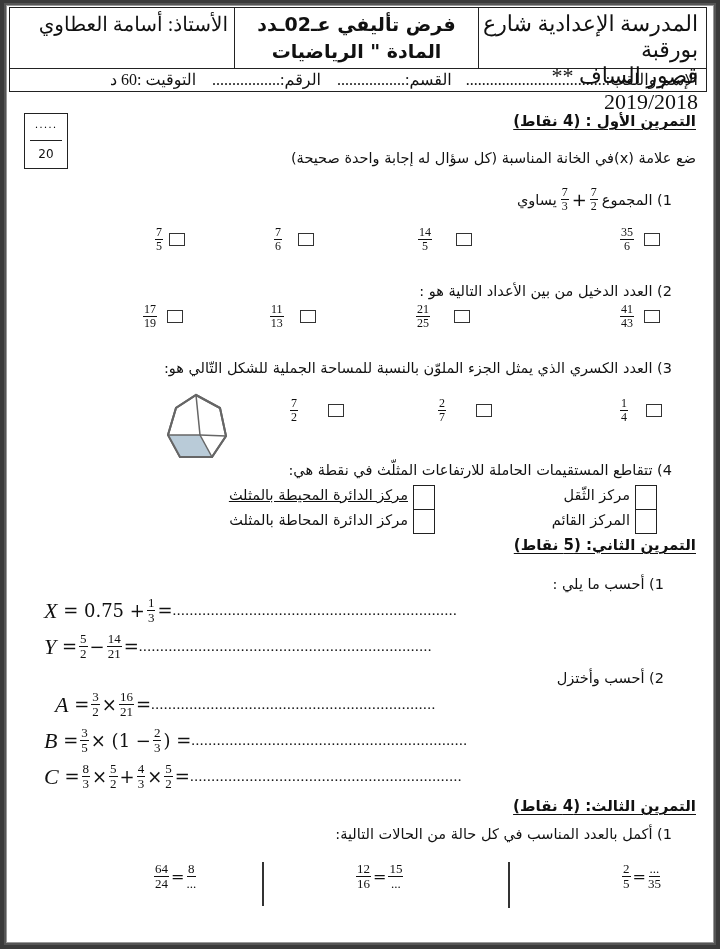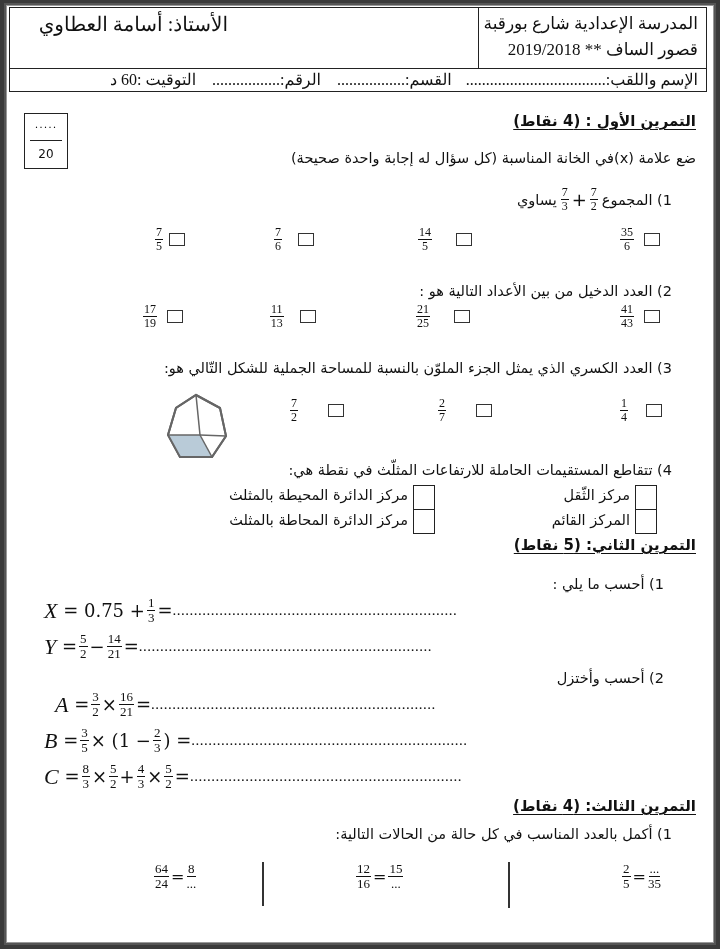--- a/index.html
+++ b/index.html
@@ -3,21 +3,21 @@
 <meta charset="utf-8">
 <style>
   html, body { margin:0; padding:0; }
   body { width:720px; height:949px; background:#3a3a3a; position:relative; overflow:hidden; font-family:"DejaVu Sans", sans-serif; color:#111; }
   .page { position:absolute; left:4px; top:3px; width:708px; height:938px; background:#fff; border:2px solid #555; box-shadow: inset 0 0 0 1px #999; }
   .abs { position:absolute; }
   
   .hdr { position:absolute; left:9px; top:7px; width:698px; height:85px; border:1.5px solid #222; box-sizing:border-box; }
   .hdr .row1 { position:absolute; left:0; top:0; width:100%; height:60px; border-bottom:1.5px solid #222; }
   .cell { position:absolute; top:0; height:60px; box-sizing:border-box; direction:rtl; }
-  .cell.right { right:0; width:228px; border-left:1.5px solid #222; padding:3px 8px 0 0; font-family:"Liberation Serif", serif; font-size:17px; line-height:26px; }
+  .cell.right { right:0; width:228px; border-left:1.5px solid #222; padding:3px 8px 0 0; font-family:"Liberation Serif", serif; font-size:22px; line-height:26px; }
   .cell.mid { right:228px; width:244px; border-left:1.5px solid #222; text-align:center; font-family:"DejaVu Sans", sans-serif; font-weight:bold; font-size:19px; line-height:27px; padding-top:3px; }
   .cell.left { left:0; width:226px; padding:3px 8px 0 0; font-family:"Liberation Serif", serif; font-size:20px; line-height:26px; }
   .hdr .row2 { position:absolute; left:0; top:60px; width:100%; height:24px; direction:rtl; font-family:"Liberation Serif", serif; font-size:16px; line-height:24px; padding-right:8px; box-sizing:border-box; white-space:nowrap; }
   .row2 span { display:inline-block; }
   
   .score { position:absolute; left:24px; top:113px; width:44px; height:56px; border:1.3px solid #222; box-sizing:border-box; text-align:center; font-family:"DejaVu Sans", sans-serif; font-size:11px; }
   .score .top { height:26px; line-height:22px; letter-spacing:1px; border-bottom:1px solid #222; margin:0 5px; }
   .score .bot { line-height:26px; font-size:12px; }
   .rtl { direction:rtl; text-align:right; }
   .heading { font-family:"DejaVu Sans", sans-serif; font-weight:bold; font-size:15px; text-decoration:underline; text-underline-offset:3px; white-space:nowrap; }
@@ -38,20 +38,24 @@
 <body>
 
 <div class="page"></div>
 
 <div class="hdr">
   <div class="row1">
     <div class="cell right">
       <div>المدرسة الإعدادية شارع بورقبة</div>
       <div>قصور الساف ** 2019/2018</div>
     </div>
+    <div class="cell mid">
+      <div>فرض  تأليفي عـ02ـدد</div>
+      <div>المادة " الرياضيات</div>
+    </div>
     <div class="cell left">
       <div>الأستاذ: أسامة العطاوي</div>
     </div>
   </div>
   <div class="row2">
     <span>الإسم واللقب:...................................</span>
     <span style="width:6px"></span>
     <span>القسم:.................</span>
     <span style="width:8px"></span>
     <span>الرقم:.................</span>
@@ -174,21 +178,21 @@
   <line x1="36" y1="42" x2="62" y2="43" stroke="#666" stroke-width="1.5"></line>
 </svg>
 
 <div class="abs rtl txt" style="right:48px; top:462px;">4) تتقاطع المستقيمات الحاملة للارتفاعات المثلّث في نقطة هي:</div>
 <div class="q4box" style="left:635px; top:485px;"></div>
 <div class="q4box" style="left:635px; top:509px;"></div>
 <div class="abs rtl txt" style="right:90px; top:487px;">مركز الثّقل</div>
 <div class="abs rtl txt" style="right:90px; top:512px;">المركز القائم</div>
 <div class="q4box" style="left:413px; top:485px;"></div>
 <div class="q4box" style="left:413px; top:509px;"></div>
-<div class="abs rtl txt" style="right:312px; top:487px;">مركز الدائرة المحيطة بالمثلث</div>
+<div class="abs rtl txt" style="right:312px; top:487px;text-decoration:underline;">مركز الدائرة المحيطة بالمثلث</div>
 <div class="abs rtl txt" style="right:312px; top:512px;">مركز الدائرة المحاطة بالمثلث</div>
 
 <div class="abs rtl heading" style="right:24px; top:536px;">التمرين الثاني: (5 نقاط)</div>
 <div class="abs rtl txt" style="right:56px; top:576px;">1)  أحسب ما يلي  :</div>
 
 <div class="math" style="left:44px; top:596px;">
   <i>X</i>&nbsp;<span>= 0.75 +</span>
   <span class="frac">
       <span class="n">1</span>
       <span class="d">3</span>

